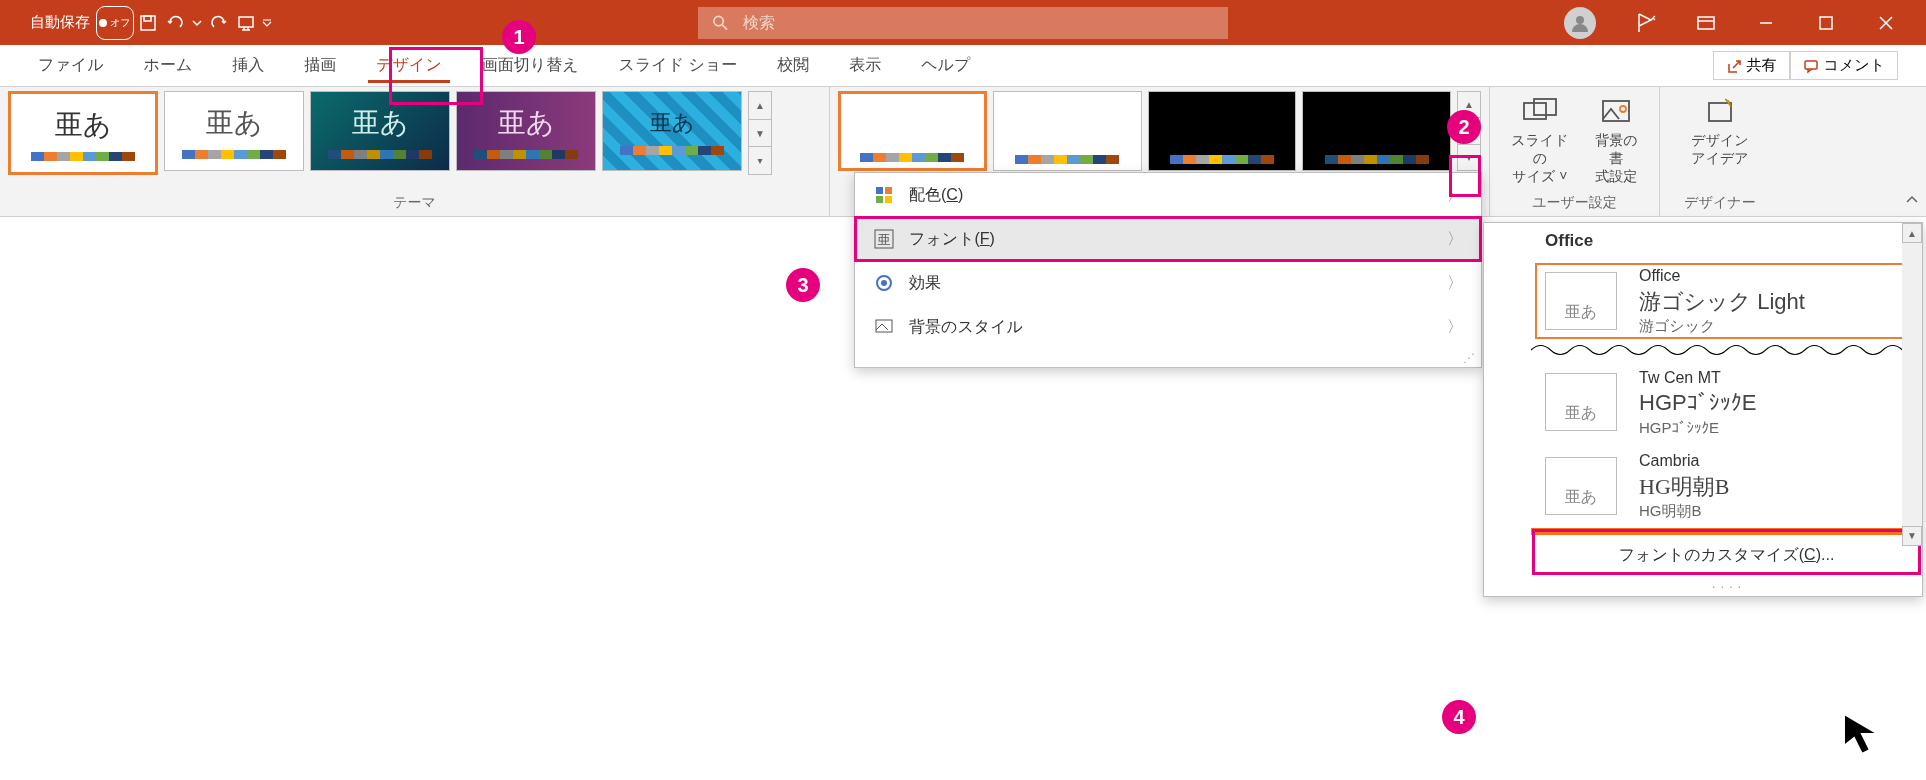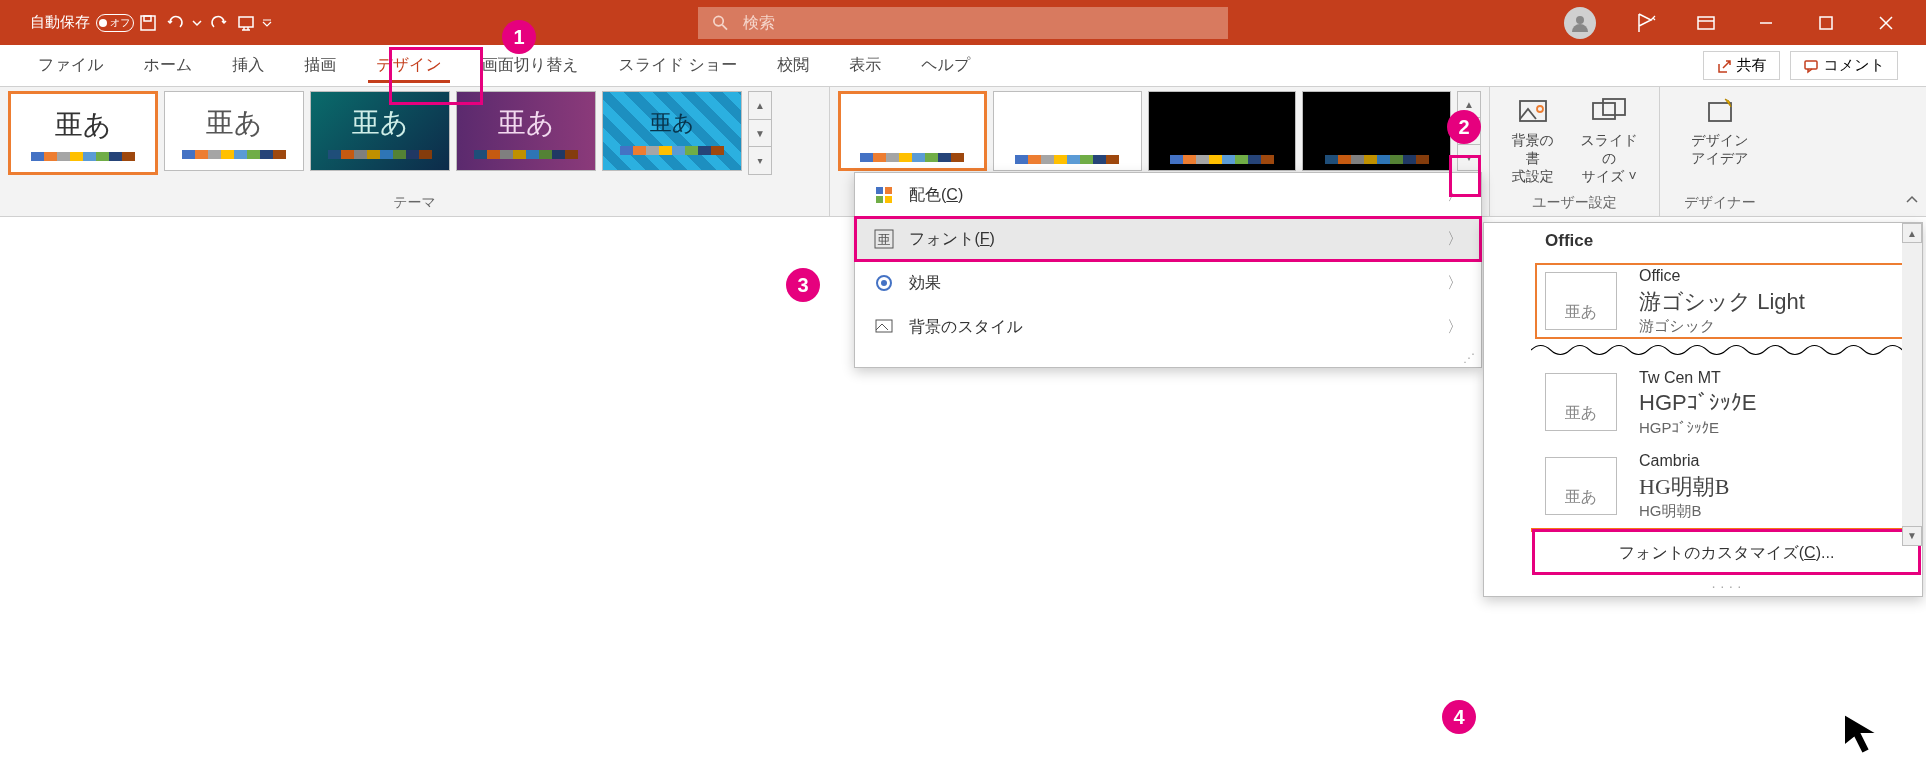--- a/index.html
+++ b/index.html
@@ -2,37 +2,37 @@
 <html><head>
 <meta charset="utf-8">
 <style>
 * { margin: 0; padding: 0; box-sizing: border-box; font-family: "Yu Gothic UI", "Meiryo", sans-serif; }
 body { background: #fff; width: 1926px; height: 780px; overflow: hidden; position: relative; }
 
 
 .titlebar { height: 45px; background: #c43e1c; display: flex; align-items: center; color: #fff; position: relative; }
 .titlebar-left { display: flex; align-items: center; gap: 0; padding-left: 30px; }
 .autosave { display: flex; align-items: center; gap: 6px; font-size: 15px; }
-.toggle { width: 38px; height: 18px; border: 1.5px solid #fff; border-radius: 9px; display: flex; align-items: center; padding: 0 2px; font-size: 10px; color: #fff; position: relative; }
+.toggle { width: 38px; height: 34px; border: 1.5px solid #fff; border-radius: 9px; display: flex; align-items: center; padding: 0 2px; font-size: 10px; color: #fff; position: relative; }
 .toggle::before { content: ""; width: 8px; height: 8px; background: #fff; border-radius: 50%; margin-right: 3px; }
 .qat-btn { width: 28px; height: 28px; display: flex; align-items: center; justify-content: center; cursor: pointer; }
 .qat-btn svg, .winbtn svg { stroke: #fff; fill: none; }
 .searchbox { position: absolute; left: 50%; transform: translateX(-50%); width: 530px; height: 32px; background: #d87a5f; display: flex; align-items: center; padding: 0 14px; gap: 14px; }
 .searchbox input { background: transparent; border: none; outline: none; color: #f5d5ca; font-size: 16px; width: 100%; }
 .searchbox input::placeholder { color: #f5d5ca; }
 .titlebar-right { margin-left: auto; display: flex; align-items: center; gap: 0; padding-right: 10px; }
 .winbtn { width: 60px; height: 45px; display: flex; align-items: center; justify-content: center; cursor: pointer; }
 .avatar { width: 32px; height: 32px; background: #d0d0d0; border-radius: 50%; display: flex; align-items: center; justify-content: center; margin-right: 20px; }
 
 
 .ribbon-tabs { height: 42px; background: #fff; border-bottom: 1px solid #d0d0d0; display: flex; align-items: center; padding: 0 18px; gap: 0; }
 .tab { padding: 0 20px; height: 42px; display: flex; align-items: center; font-size: 16px; color: #4a4a4a; cursor: pointer; position: relative; }
 .tab.active { color: #c43e1c; }
 .tab.active::after { content: ""; position: absolute; bottom: 4px; left: 12px; right: 12px; height: 3px; background: #c43e1c; }
-.ribbon-right { margin-left: auto; display: flex; gap: 10px; padding-right: 10px; }
+.ribbon-right { margin-left: auto; display: flex; padding-right: 10px; }
 .share-btn { border: 1px solid #d0d0d0; padding: 4px 12px; font-size: 15px; display: flex; align-items: center; gap: 5px; cursor: pointer; }
 
 
 .ribbon { height: 130px; background: #f3f3f3; border-bottom: 1px solid #d0d0d0; display: flex; position: relative; }
 .group { border-right: 1px solid #d0d0d0; padding: 4px 8px 2px 8px; display: flex; flex-direction: column; }
 .group-label { text-align: center; font-size: 14px; color: #666; margin-top: auto; padding-bottom: 2px; }
 .themes-row { display: flex; gap: 6px; }
 .theme-tile { width: 150px; height: 84px; border: 1px solid #bdbdbd; background: #fff; display: flex; flex-direction: column; align-items: center; justify-content: center; gap: 8px; cursor: pointer; position: relative; }
 .theme-tile.selected { border: 3px solid #ed7d31; }
 .theme-tile.small { width: 140px; height: 80px; }
@@ -63,21 +63,21 @@
 .font-item { display: flex; align-items: center; gap: 22px; padding: 6px 14px; cursor: pointer; }
 .font-item.selected { outline: 2px solid #ed7d31; outline-offset: -6px; }
 .font-thumb { width: 72px; height: 58px; border: 1px solid #bdbdbd; display: flex; align-items: flex-end; justify-content: center; padding-bottom: 6px; font-family: serif; color: #888; }
 .font-labels { display: flex; flex-direction: column; line-height: 1.35; }
 .font-name { font-size: 16px; color: #333; }
 .font-major { font-size: 22px; color: #444; }
 .font-minor { font-size: 15px; color: #666; }
 .flyout-scroll { position: absolute; top: 0; right: 0; width: 20px; bottom: 50px; background: #f0f0f0; display: flex; flex-direction: column; }
 .flyout-scroll .sb { height: 20px; border: 1px solid #bdbdbd; display: flex; align-items: center; justify-content: center; font-size: 10px; color: #666; cursor: pointer; }
 .flyout-scroll .track { flex: 1; }
-.flyout-footer { height: 48px; border-top: 4px solid #f97316; display: flex; align-items: center; justify-content: center; font-size: 16px; color: #333; cursor: pointer; outline: 3px solid #e6007e; outline-offset: -4px; }
+.flyout-footer { height: 48px; border-top: 7px solid #f97316; display: flex; align-items: center; justify-content: center; font-size: 16px; color: #333; cursor: pointer; outline: 3px solid #e6007e; outline-offset: -4px; }
 .flyout-grip { text-align: center; color: #aaa; font-size: 14px; padding: 2px 0; }
 
 
 .squiggle { width: 100%; height: 14px; }
 
 
 .callout { position: absolute; width: 34px; height: 34px; background: #e6007e; border-radius: 50%; color: #fff; font-weight: bold; font-size: 20px; display: flex; align-items: center; justify-content: center; z-index: 100; }
 
 
 .pink-box { position: absolute; border: 3px solid #e6007e; pointer-events: none; z-index: 50; }
@@ -341,36 +341,36 @@
         <div>▼</div>
         <div>▾</div>
       </div>
     </div>
     <div class="group-label">バリエーション</div>
   </div>
 
   <div class="group" style="width:170px;">
     <div style="display:flex;">
       <div class="big-btn">
+        <svg width="36" height="30" viewBox="0 0 36 30">
+            <rect x="2" y="6" width="22" height="16" stroke="#555" fill="none" stroke-width="1.8"></rect>
+            <rect x="12" y="2" width="22" height="16" stroke="#555" fill="none" stroke-width="1.8"></rect>
+          </svg>
+        <span style="white-space:pre-line;">スライドの
+サイズ ˅</span>
+      </div>
+      <div class="big-btn">
         <svg width="34" height="30" viewBox="0 0 34 30">
             <rect x="4" y="4" width="26" height="20" stroke="#555" fill="none" stroke-width="1.8"></rect>
             <circle cx="24" cy="12" r="3" stroke="#ed7d31" fill="none" stroke-width="1.8"></circle>
             <path d="M4 22 L12 12 L20 22" stroke="#555" fill="none" stroke-width="1.8"></path>
           </svg>
         <span style="white-space:pre-line;">背景の書
 式設定</span>
       </div>
-      <div class="big-btn">
-        <svg width="36" height="30" viewBox="0 0 36 30">
-            <rect x="2" y="6" width="22" height="16" stroke="#555" fill="none" stroke-width="1.8"></rect>
-            <rect x="12" y="2" width="22" height="16" stroke="#555" fill="none" stroke-width="1.8"></rect>
-          </svg>
-        <span style="white-space:pre-line;">スライドの
-サイズ ˅</span>
-      </div>
     </div>
     <div class="group-label">ユーザー設定</div>
   </div>
 
   <div class="group" style="width:120px;border-right:none;">
     <div class="big-btn">
       <svg width="34" height="30" viewBox="0 0 34 30">
           <rect x="6" y="6" width="22" height="18" stroke="#555" fill="none" stroke-width="1.8"></rect>
           <path d="M22 2 L28 10 L26 4 Z" fill="#f2b600" stroke="#b58500"></path>
         </svg>

